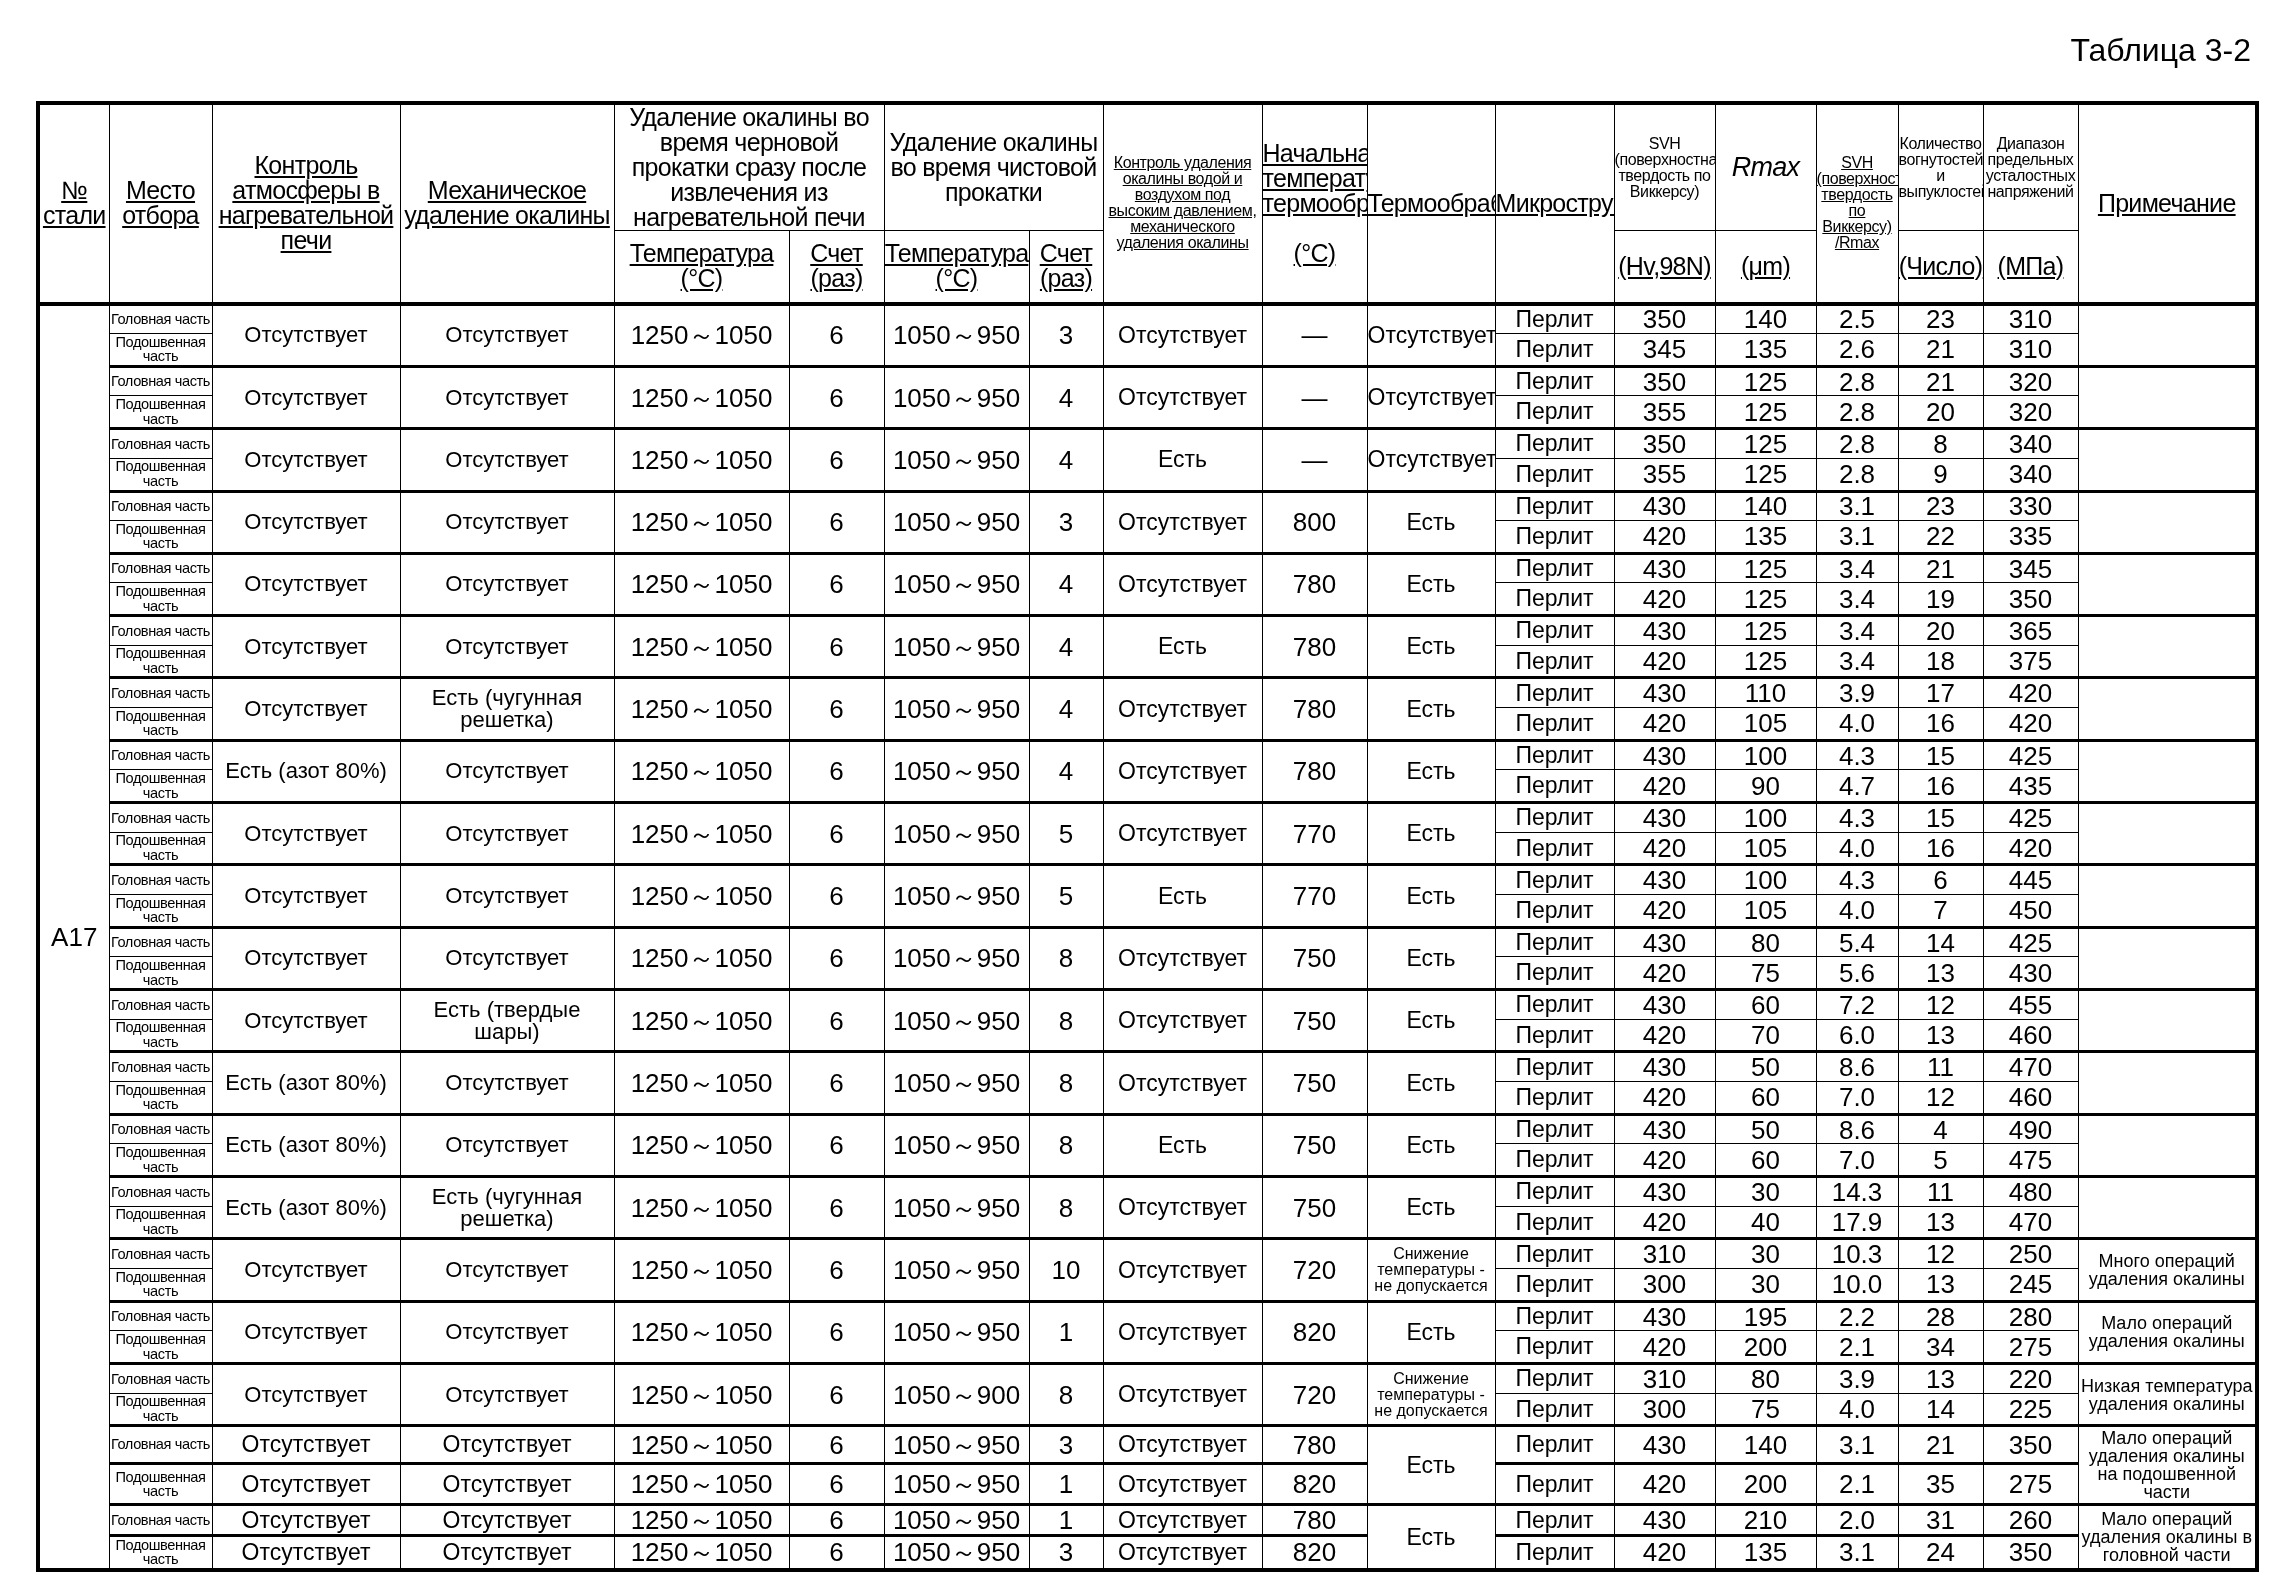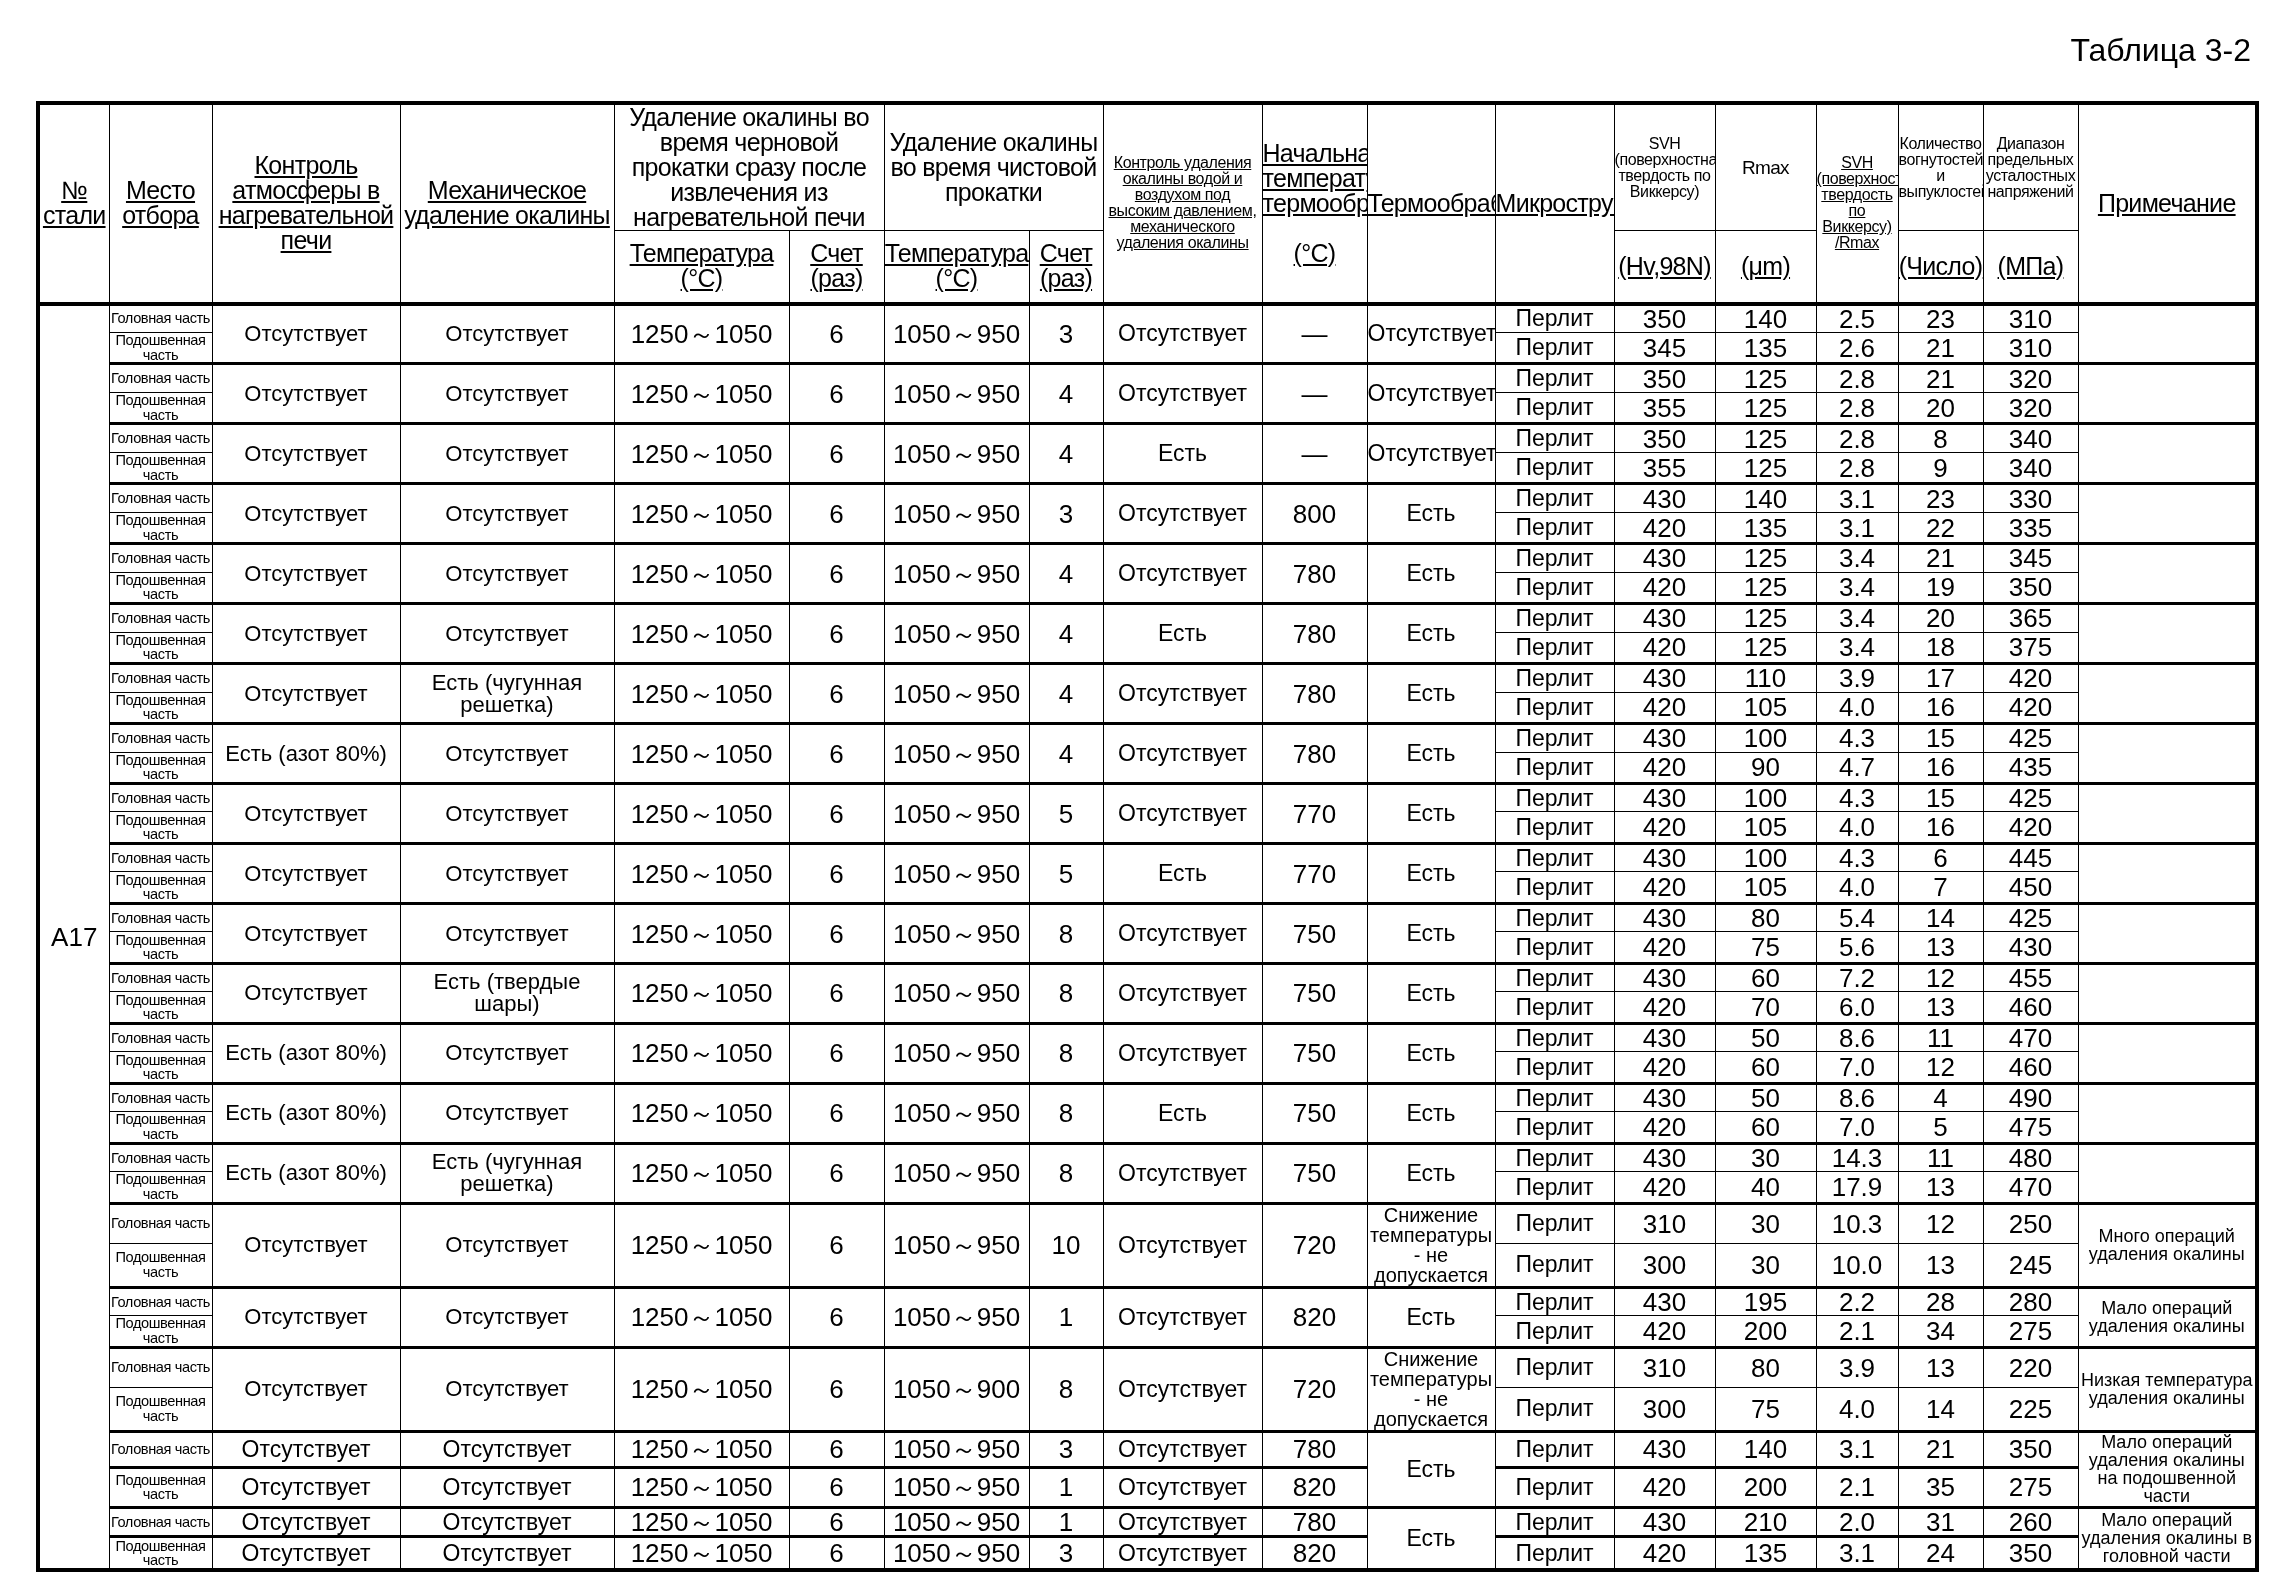--- a/index.html
+++ b/index.html
@@ -5,28 +5,28 @@
   html, body { margin:0; padding:0; background:#fff; }
   body { width:2295px; height:1591px; position:relative; overflow:hidden;
          font-family:"Liberation Sans", "DejaVu Sans", sans-serif; color:#000; }
   .title { position:absolute; right:44px; top:32px; font-size:32px; }
   table.main { position:absolute; left:36px; top:101px; width:2218px; height:1471px;
                border-collapse:collapse; table-layout:fixed; border:4.4px solid #000; }
   table.main td, table.main th { border:1.8px solid #000; padding:0; text-align:center; vertical-align:middle;
                font-weight:normal; line-height:1.0; overflow:hidden; }
   th { font-size:25px; letter-spacing:-0.7px; }
   th.small { font-size:16px; letter-spacing:-0.4px; line-height:0.95; }
-  th.big { font-size:19px; }
+  th.big { font-size:27px;font-style:italic; }
   thead tr:last-child th, thead th.tall { border-bottom:4.4px solid #000;text-decoration:underline; }
   td { font-size:23px; }
   td.num { font-size:26px; font-family:"Liberation Sans Narrow","Liberation Sans",sans-serif; }
   td.loc { font-size:14.6px; line-height:0.95; letter-spacing:-0.4px; }
   td.steel { font-size:26px; }
   td.note { font-size:18px; line-height:0.9; }
-  td.heat-small { font-size:20px; line-height:1.0; }
+  td.heat-small { font-size:16px; line-height:1.0; }
   tr.grp-top td { border-top:3.6px solid #000; }
   td.t2 { font-size:22px; line-height:0.95; }
 </style>
 </head>
 <body>
 
 <div class="title">Таблица 3-2</div>
 
 <table class="main">
   <colgroup>

